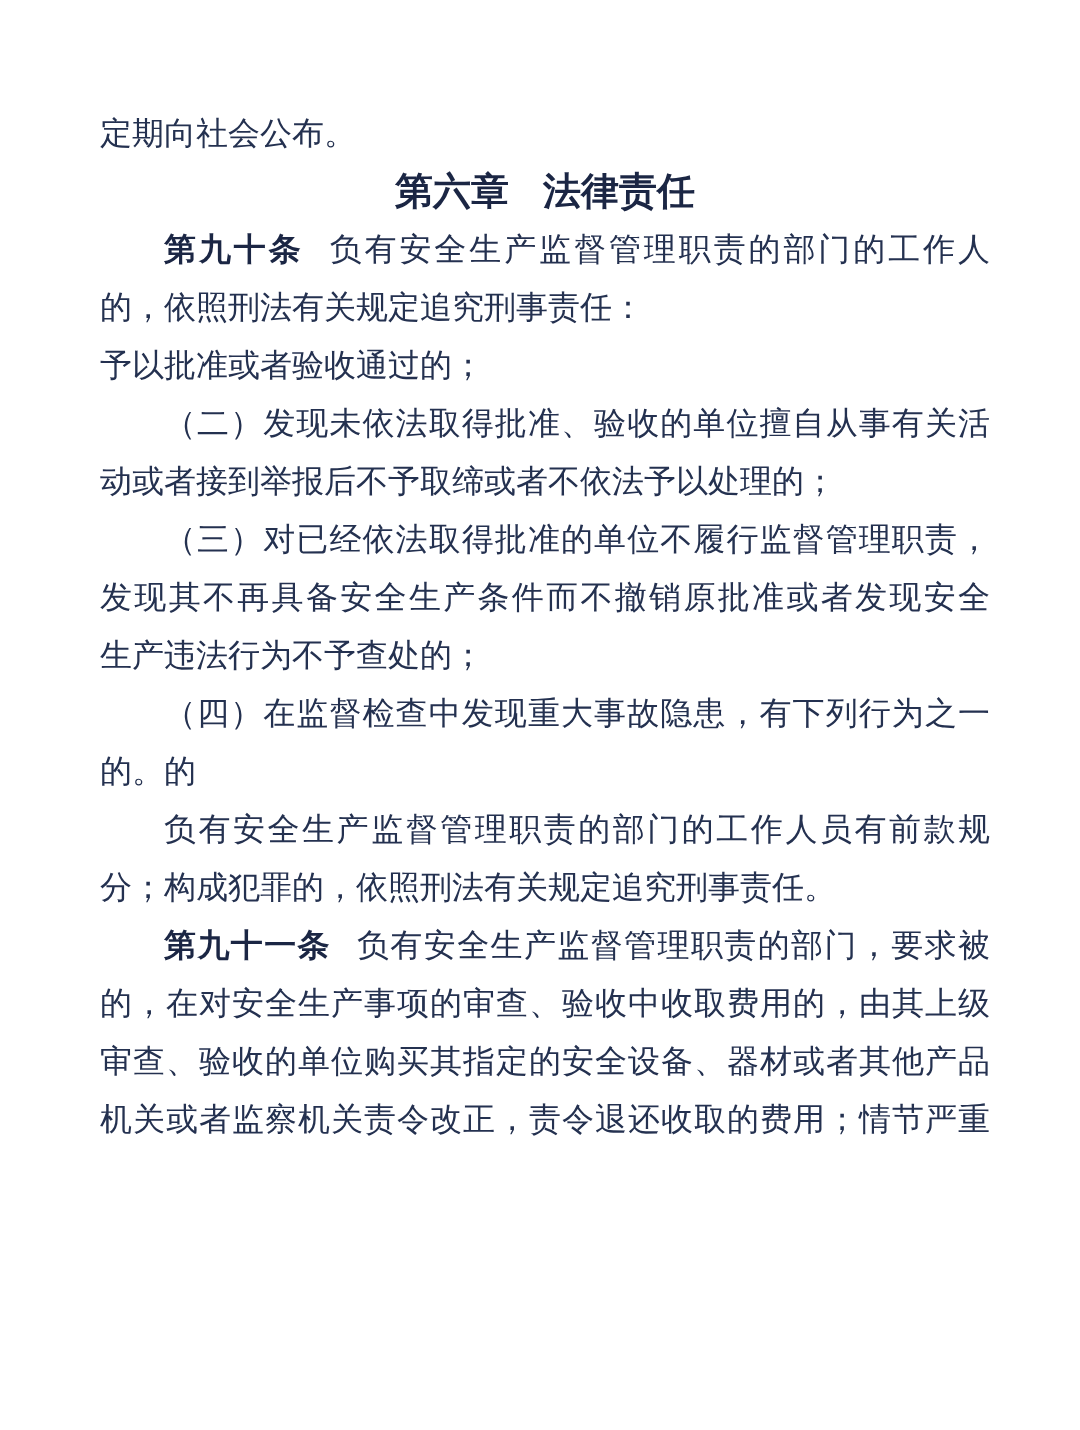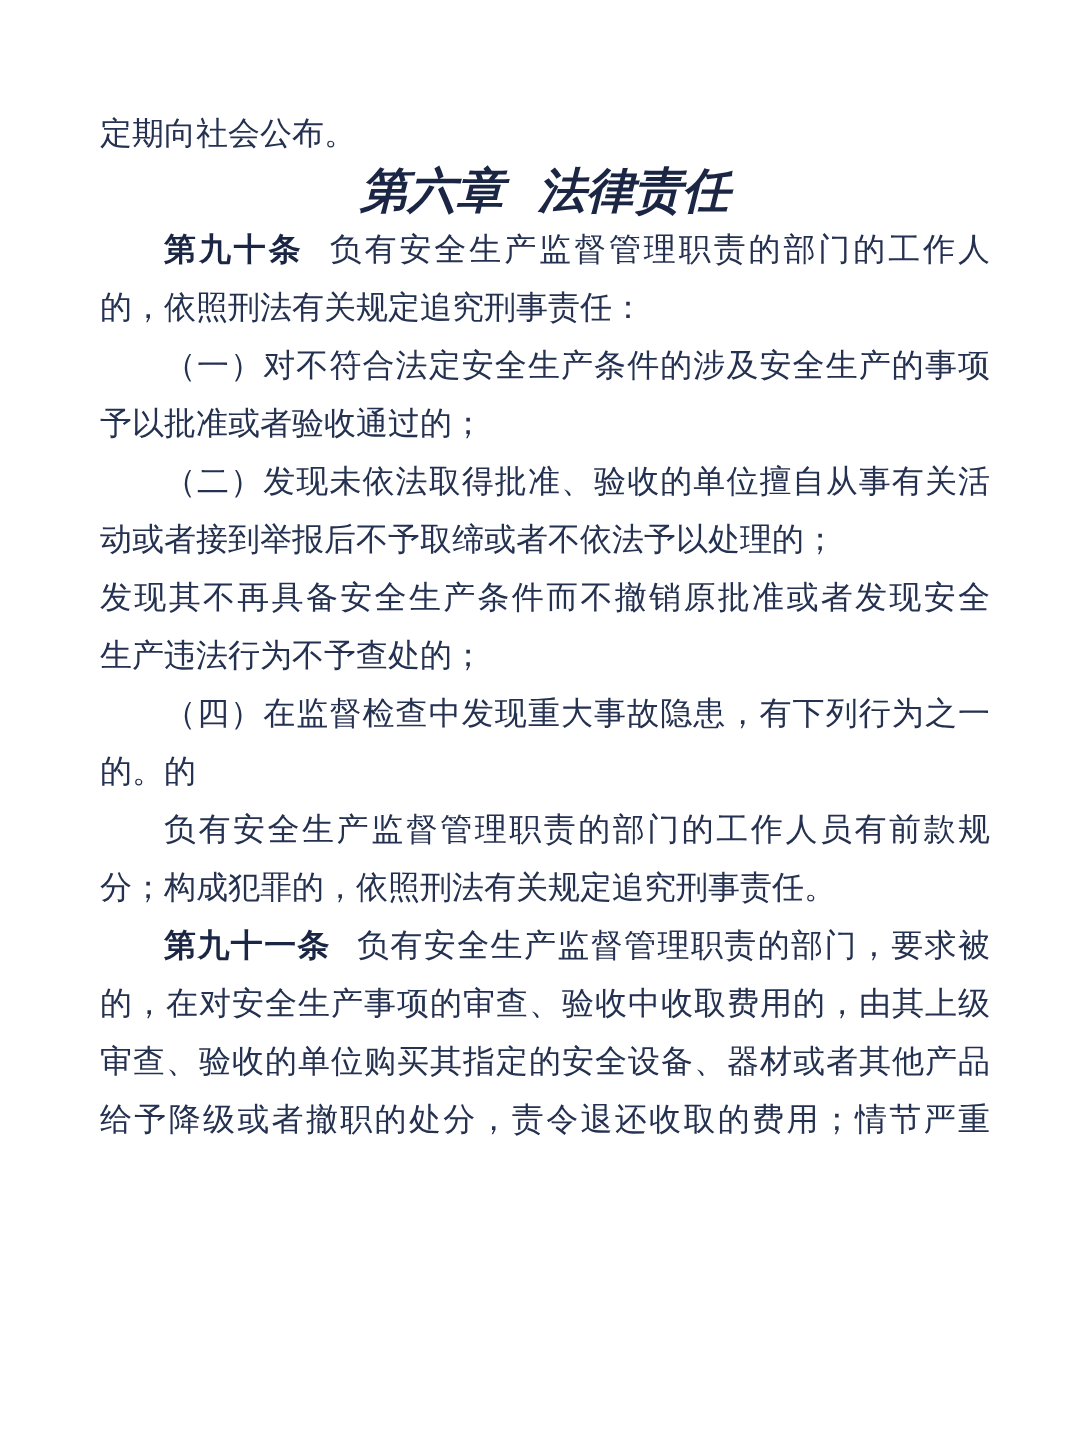--- a/index.html
+++ b/index.html
@@ -20,23 +20,22 @@
     text-align:justify;
     text-align-last:justify;
     text-justify:inter-character;
   }
   .indent{padding-left:64px;}
   .heading{
     text-align:right;
     text-align-last:center;
     font-family:"Liberation Sans","DejaVu Sans",sans-serif;
     font-weight:bold;
-    font-size:48px;
+    font-size:38px;
     color:var(--heading-color,#1b2644);
-    font-style:italic;
   }
   .heading .ch-num{margin-right:34px;}
   .lead{
     font-family:Liberation Sans, sans-serif;
     font-weight:bold;
     color:var(--heading-color,#1b2644);
     margin-right:26px;
   }
 </style>
 </head>
@@ -48,35 +47,35 @@
 
   <div class="line heading">
     <span class="ch-num">第六章</span><span>法律责任</span>
   </div>
 
   <div class="line justify indent">
     <span class="lead">第九十条</span><span>负有安全生产监督管理职责的部门的工作人</span>
   </div>
   <div class="line">的，依照刑法有关规定追究刑事责任：</div>
 
-  <div class="line justify indent">（一）对不符合法定安全生产条件的涉及安全生产的事项</div>
   <div class="line">予以批准或者验收通过的；</div>
 
   <div class="line justify indent">（二）发现未依法取得批准、验收的单位擅自从事有关活</div>
   <div class="line">动或者接到举报后不予取缔或者不依法予以处理的；</div>
 
+  <div class="line justify indent">（三）对已经依法取得批准的单位不履行监督管理职责，</div>
   <div class="line justify">发现其不再具备安全生产条件而不撤销原批准或者发现安全</div>
   <div class="line">生产违法行为不予查处的；</div>
 
   <div class="line justify indent">（四）在监督检查中发现重大事故隐患，有下列行为之一的</div>
   <div class="line">的。</div>
 
   <div class="line justify indent">负有安全生产监督管理职责的部门的工作人员有前款规</div>
   <div class="line">分；构成犯罪的，依照刑法有关规定追究刑事责任。</div>
 
   <div class="line justify indent">
     <span class="lead">第九十一条</span><span>负有安全生产监督管理职责的部门，要求被</span>
   </div>
   <div class="line justify">的，在对安全生产事项的审查、验收中收取费用的，由其上级</div>
   <div class="line justify">审查、验收的单位购买其指定的安全设备、器材或者其他产品</div>
-  <div class="line justify">给予降级或者撤职的处分，责令退还收取的费用；情节严重</div>
+  <div class="line justify">机关或者监察机关责令改正，责令退还收取的费用；情节严重</div>
 
 </div>
 
 </body></html>

